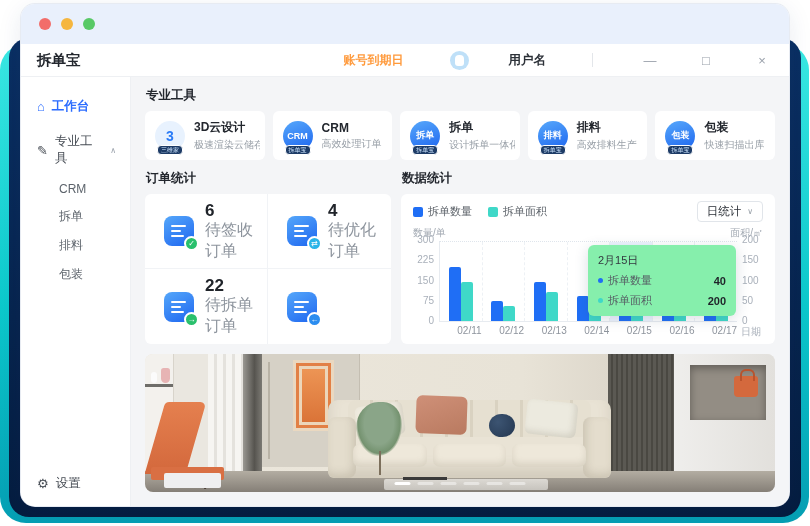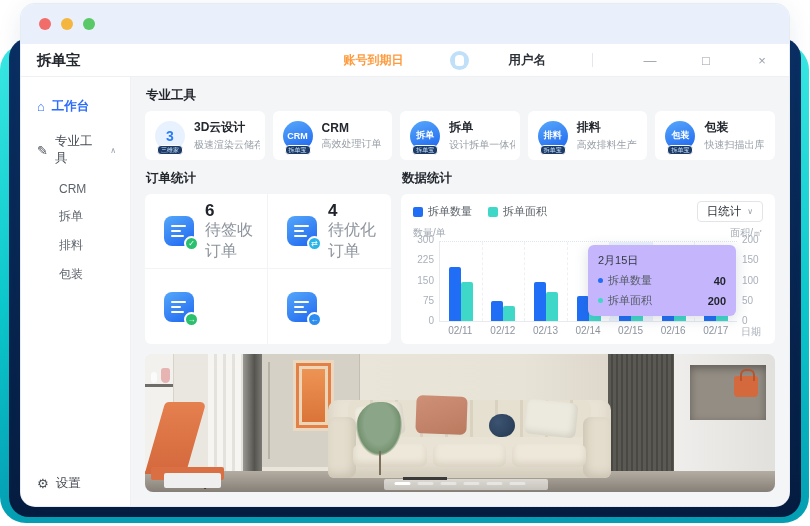--- a/index.html
+++ b/index.html
@@ -84,30 +84,30 @@
   .chart-wrap{display:flex;height:84px;position:relative;}
   .yaxis{width:26px;flex:none;position:relative;font-size:10px;color:#a9b0ba;}
   .ytick{position:absolute;}
   .yaxis.left .ytick{right:5px;}
   .yaxis.right .ytick{left:5px;}
   .plot{flex:1;display:flex;border-left:1px solid #e7ebf0;border-bottom:1px solid #e7ebf0;border-top:1px dotted #dfe5ec;}
   .pcol{flex:1;display:flex;align-items:flex-end;justify-content:center;border-right:1px dashed #edf1f5;}
   .pcol:last-child{border-right:none;}
   .pcol.hl{background:rgba(32,121,243,.08);}
   .bar{width:12px;border-radius:2px 2px 0 0;display:block;}
-  .tooltip{position:absolute;left:50%;top:4px;width:128px;background:#c4b5fd;border-radius:6px;
+  .tooltip{position:absolute;left:50%;top:4px;width:128px;background:#86efac;border-radius:6px;
     box-shadow:0 3px 14px rgba(50,70,100,.18);padding:8px 10px;z-index:6;}
   .tt-title{font-size:11px;color:#33383f;}
   .tt-row{display:flex;align-items:center;gap:5px;font-size:11px;color:#555b63;margin-top:5px;}
   .tt-dot{width:5px;height:5px;border-radius:50%;display:inline-block;flex:none;}
   .tt-val{margin-left:auto;color:#1f2329;font-weight:600;}
   .xrow-wrap{display:flex;margin-top:3px;}
   .xspacer{width:26px;flex:none;}
   .xrow{flex:1;display:flex;}
-  .xlab{flex:1;text-align:center;font-size:10px;color:#8e949d;}
+  .xlab{flex:1;text-align:right;font-size:10px;color:#8e949d;}
   .xcap{width:26px;flex:none;font-size:10px;color:#a9b0ba;text-align:left;padding-left:4px;box-sizing:border-box;}
 
   
   .banner{position:relative;height:138px;border-radius:8px;margin-top:10px;overflow:hidden;background:linear-gradient(90deg,#ece7dc 0%,#e8e3d7 60%,#ddd7cb 75%,#e9e7e3 100%);}
   .bn{position:absolute;}
   .bn-floor{left:0;right:0;bottom:0;height:15%;background:linear-gradient(180deg,#b3ada2,#857f77);}
   .bn-leftwall{left:0;top:0;width:4.5%;height:100%;background:#f3f1ed;}
   .bn-shelf{left:0;top:22%;width:5.5%;height:3px;background:#6e6d69;}
   .bn-vase{left:2.6%;top:10%;width:9px;height:15px;background:#e7b4b4;border-radius:3px 3px 5px 5px;}
   .bn-figure{left:1%;top:13%;width:6px;height:11px;background:#fbfbfb;border-radius:3px;}
@@ -284,20 +284,24 @@
                     <div class="o-label">待优化订单</div>
                   </div>
                 </div>
                 <div class="o-cell">
                   <div class="o-icon">
                     <span class="dl a"></span>
                     <span class="dl b"></span>
                     <span class="dl c"></span>
                     <span class="o-badge" style="background: rgb(42, 192, 109);">→</span>
                   </div>
+                  <div class="o-info">
+                    <div class="o-value">22</div>
+                    <div class="o-label">待拆单订单</div>
+                  </div>
                 </div>
                 <div class="o-cell">
                   <div class="o-icon">
                     <span class="dl a"></span>
                     <span class="dl b"></span>
                     <span class="dl c"></span>
                     <span class="o-badge" style="background: rgb(43, 141, 240);">←</span>
                   </div>
                 </div>
               </div>

